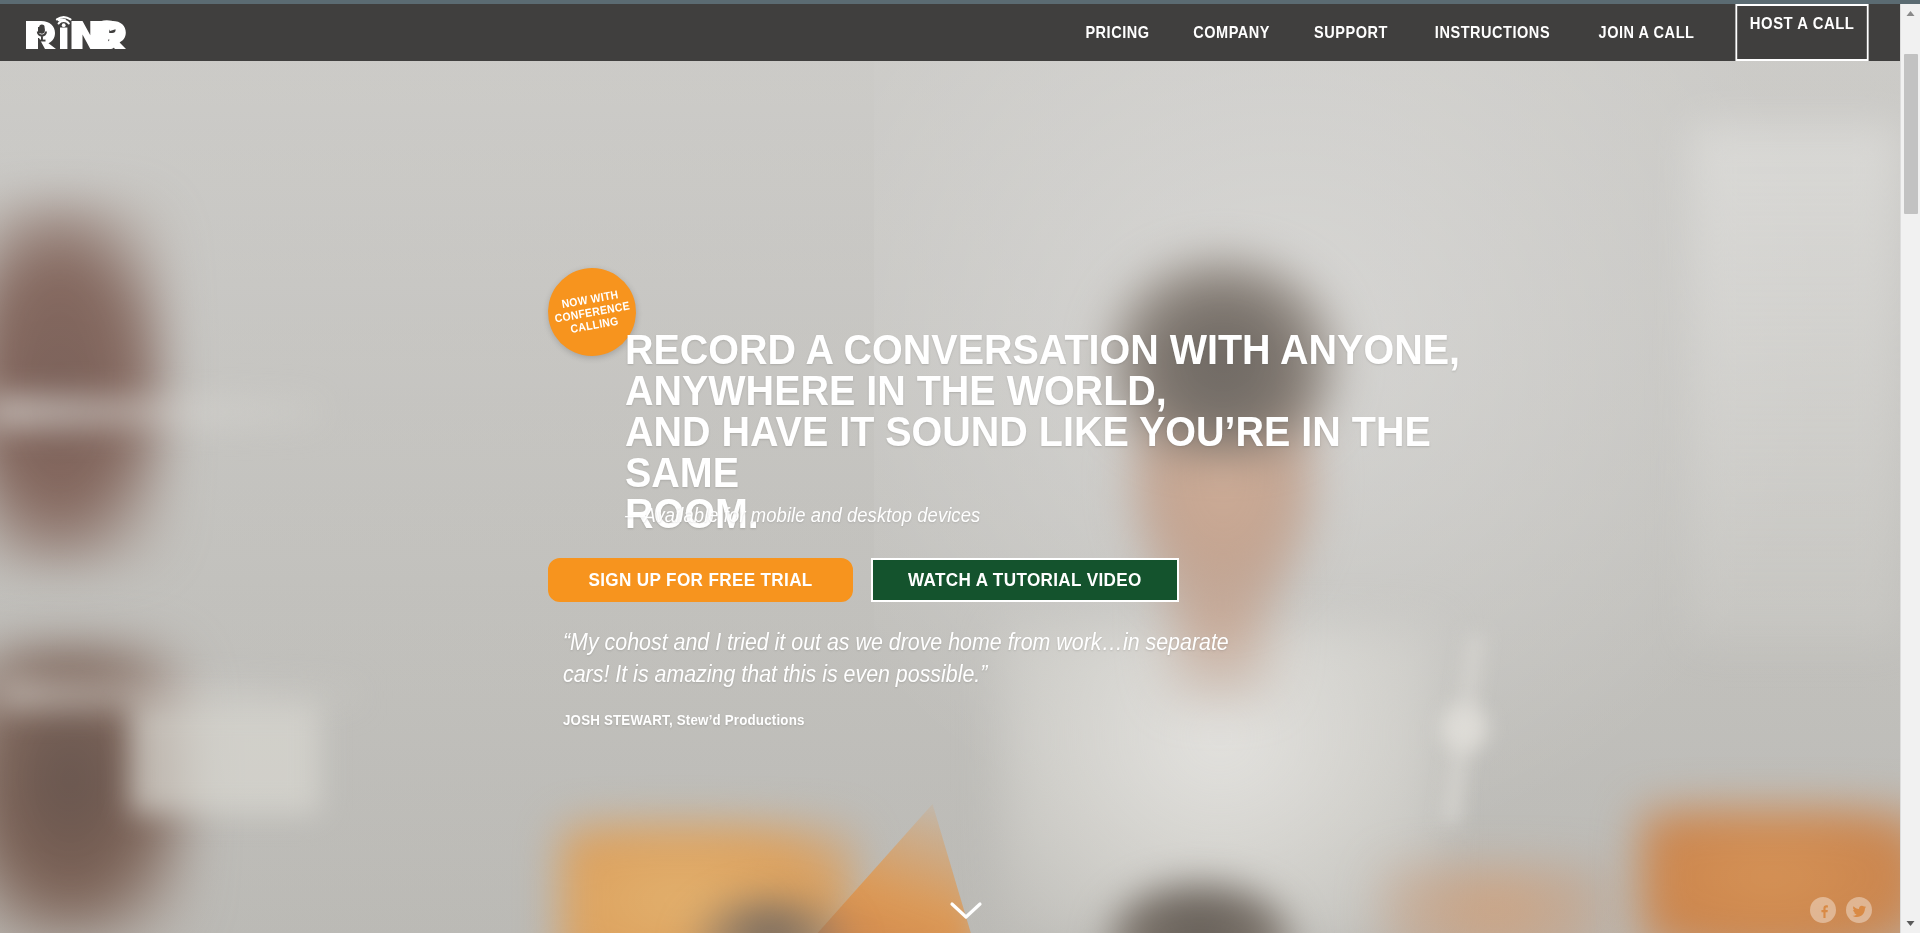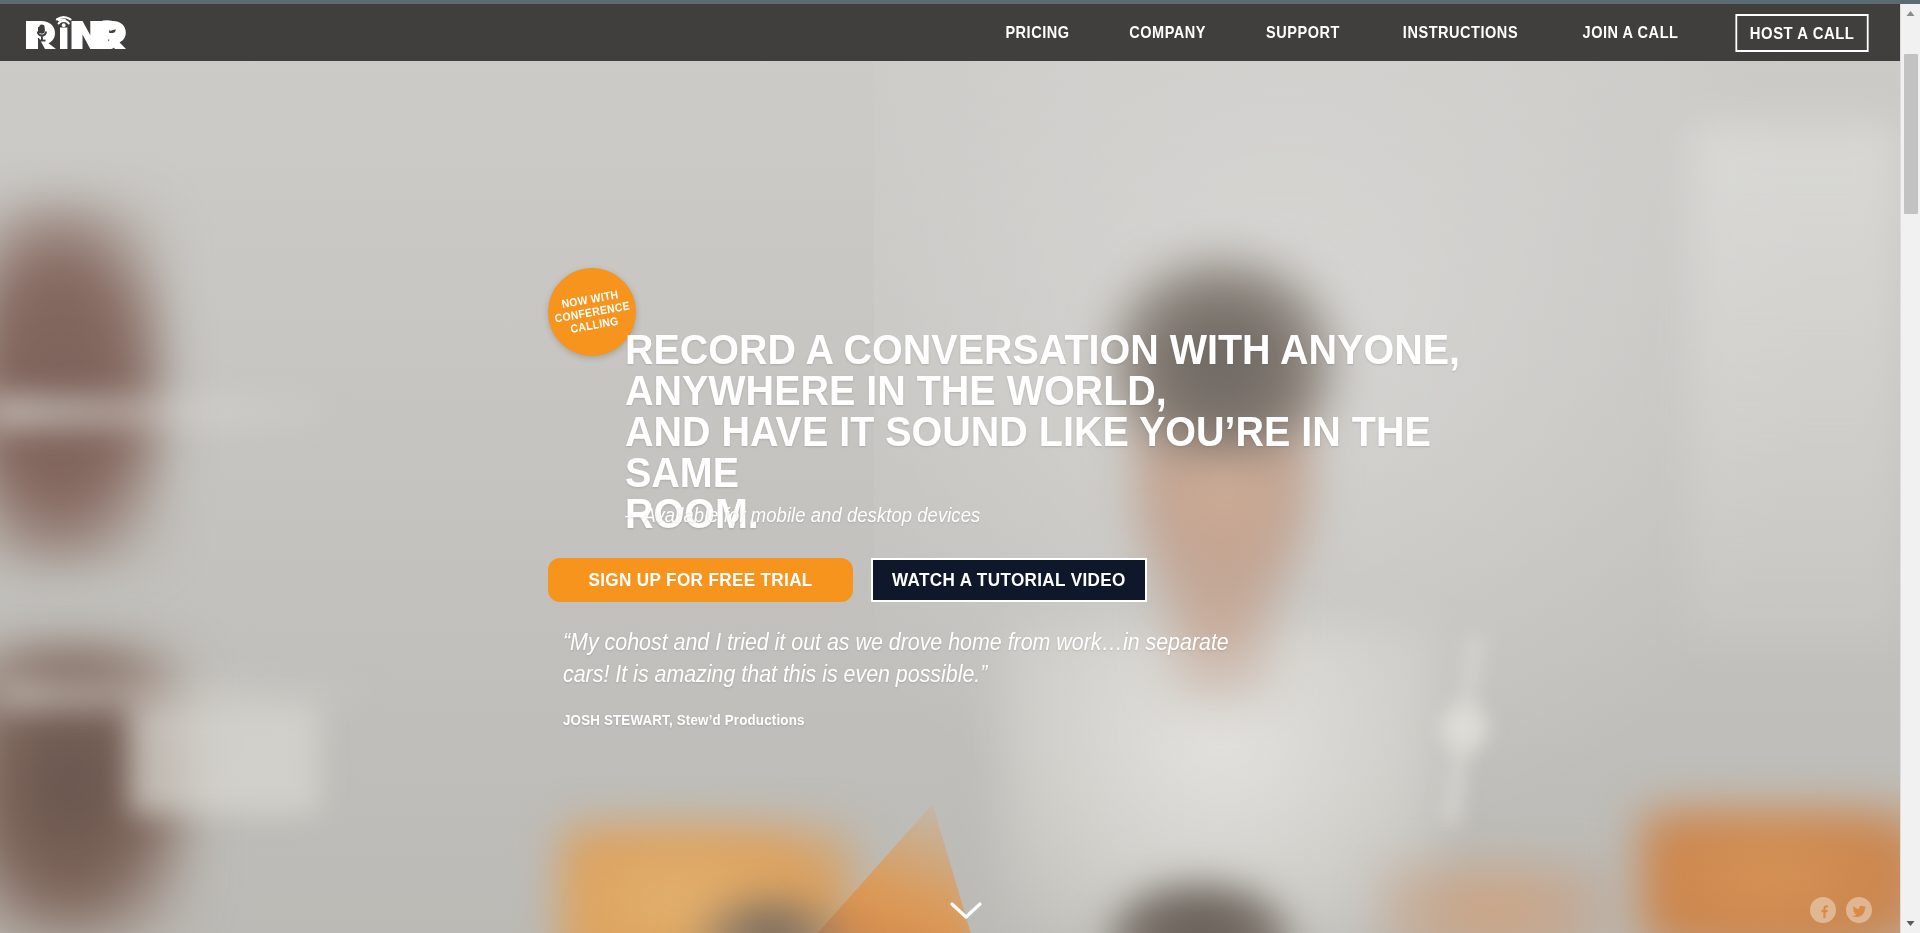--- a/index.html
+++ b/index.html
@@ -180,21 +180,21 @@
   }
   .logo {
     position: absolute; left: 24px; top: 9px;
     height: 36px; display: flex; align-items: center;
     cursor: pointer;
   }
   .logo svg { display: block; }
 
   .nav {
     position: absolute; right: 24px; top: 0; height: 57px;
-    display: flex; align-items: center; gap: 16px;
+    display: flex; gap: 0;
   }
   .nav-item {
     color: #ffffff;
     font-family: "Liberation Sans Narrow", "Liberation Sans", sans-serif;
     font-size: 16.5px;
     font-weight: bold;
     letter-spacing: 0.6px;
     text-transform: uppercase;
     padding: 0 17px;
     line-height: 57px;
@@ -281,21 +281,21 @@
     font-size: 19px;
     letter-spacing: 0.4px;
     text-transform: uppercase;
     cursor: pointer;
     border: 2px solid #ffffff;
     white-space: nowrap;
     padding: 0 20px;
   }
   .btn span { transform: scaleX(0.9); display: block; }
   .btn-primary { background: #f7941e; border-color: #f7941e; padding: 0 26px; border-radius: 12px; }
-  .btn-secondary { background: #0f172a; border-color: #ffffff; padding: 0 6px; }
+  .btn-secondary { background: #14532d; border-color: #ffffff; padding: 0 22px; }
 
   .quote {
     position: absolute;
     left: 15px; top: 622px;
     width: 760px;
     color: #ffffff;
     font-family: "Liberation Sans Narrow", "Liberation Sans", sans-serif;
     font-style: italic;
     font-size: 23px;
     line-height: 32px;

